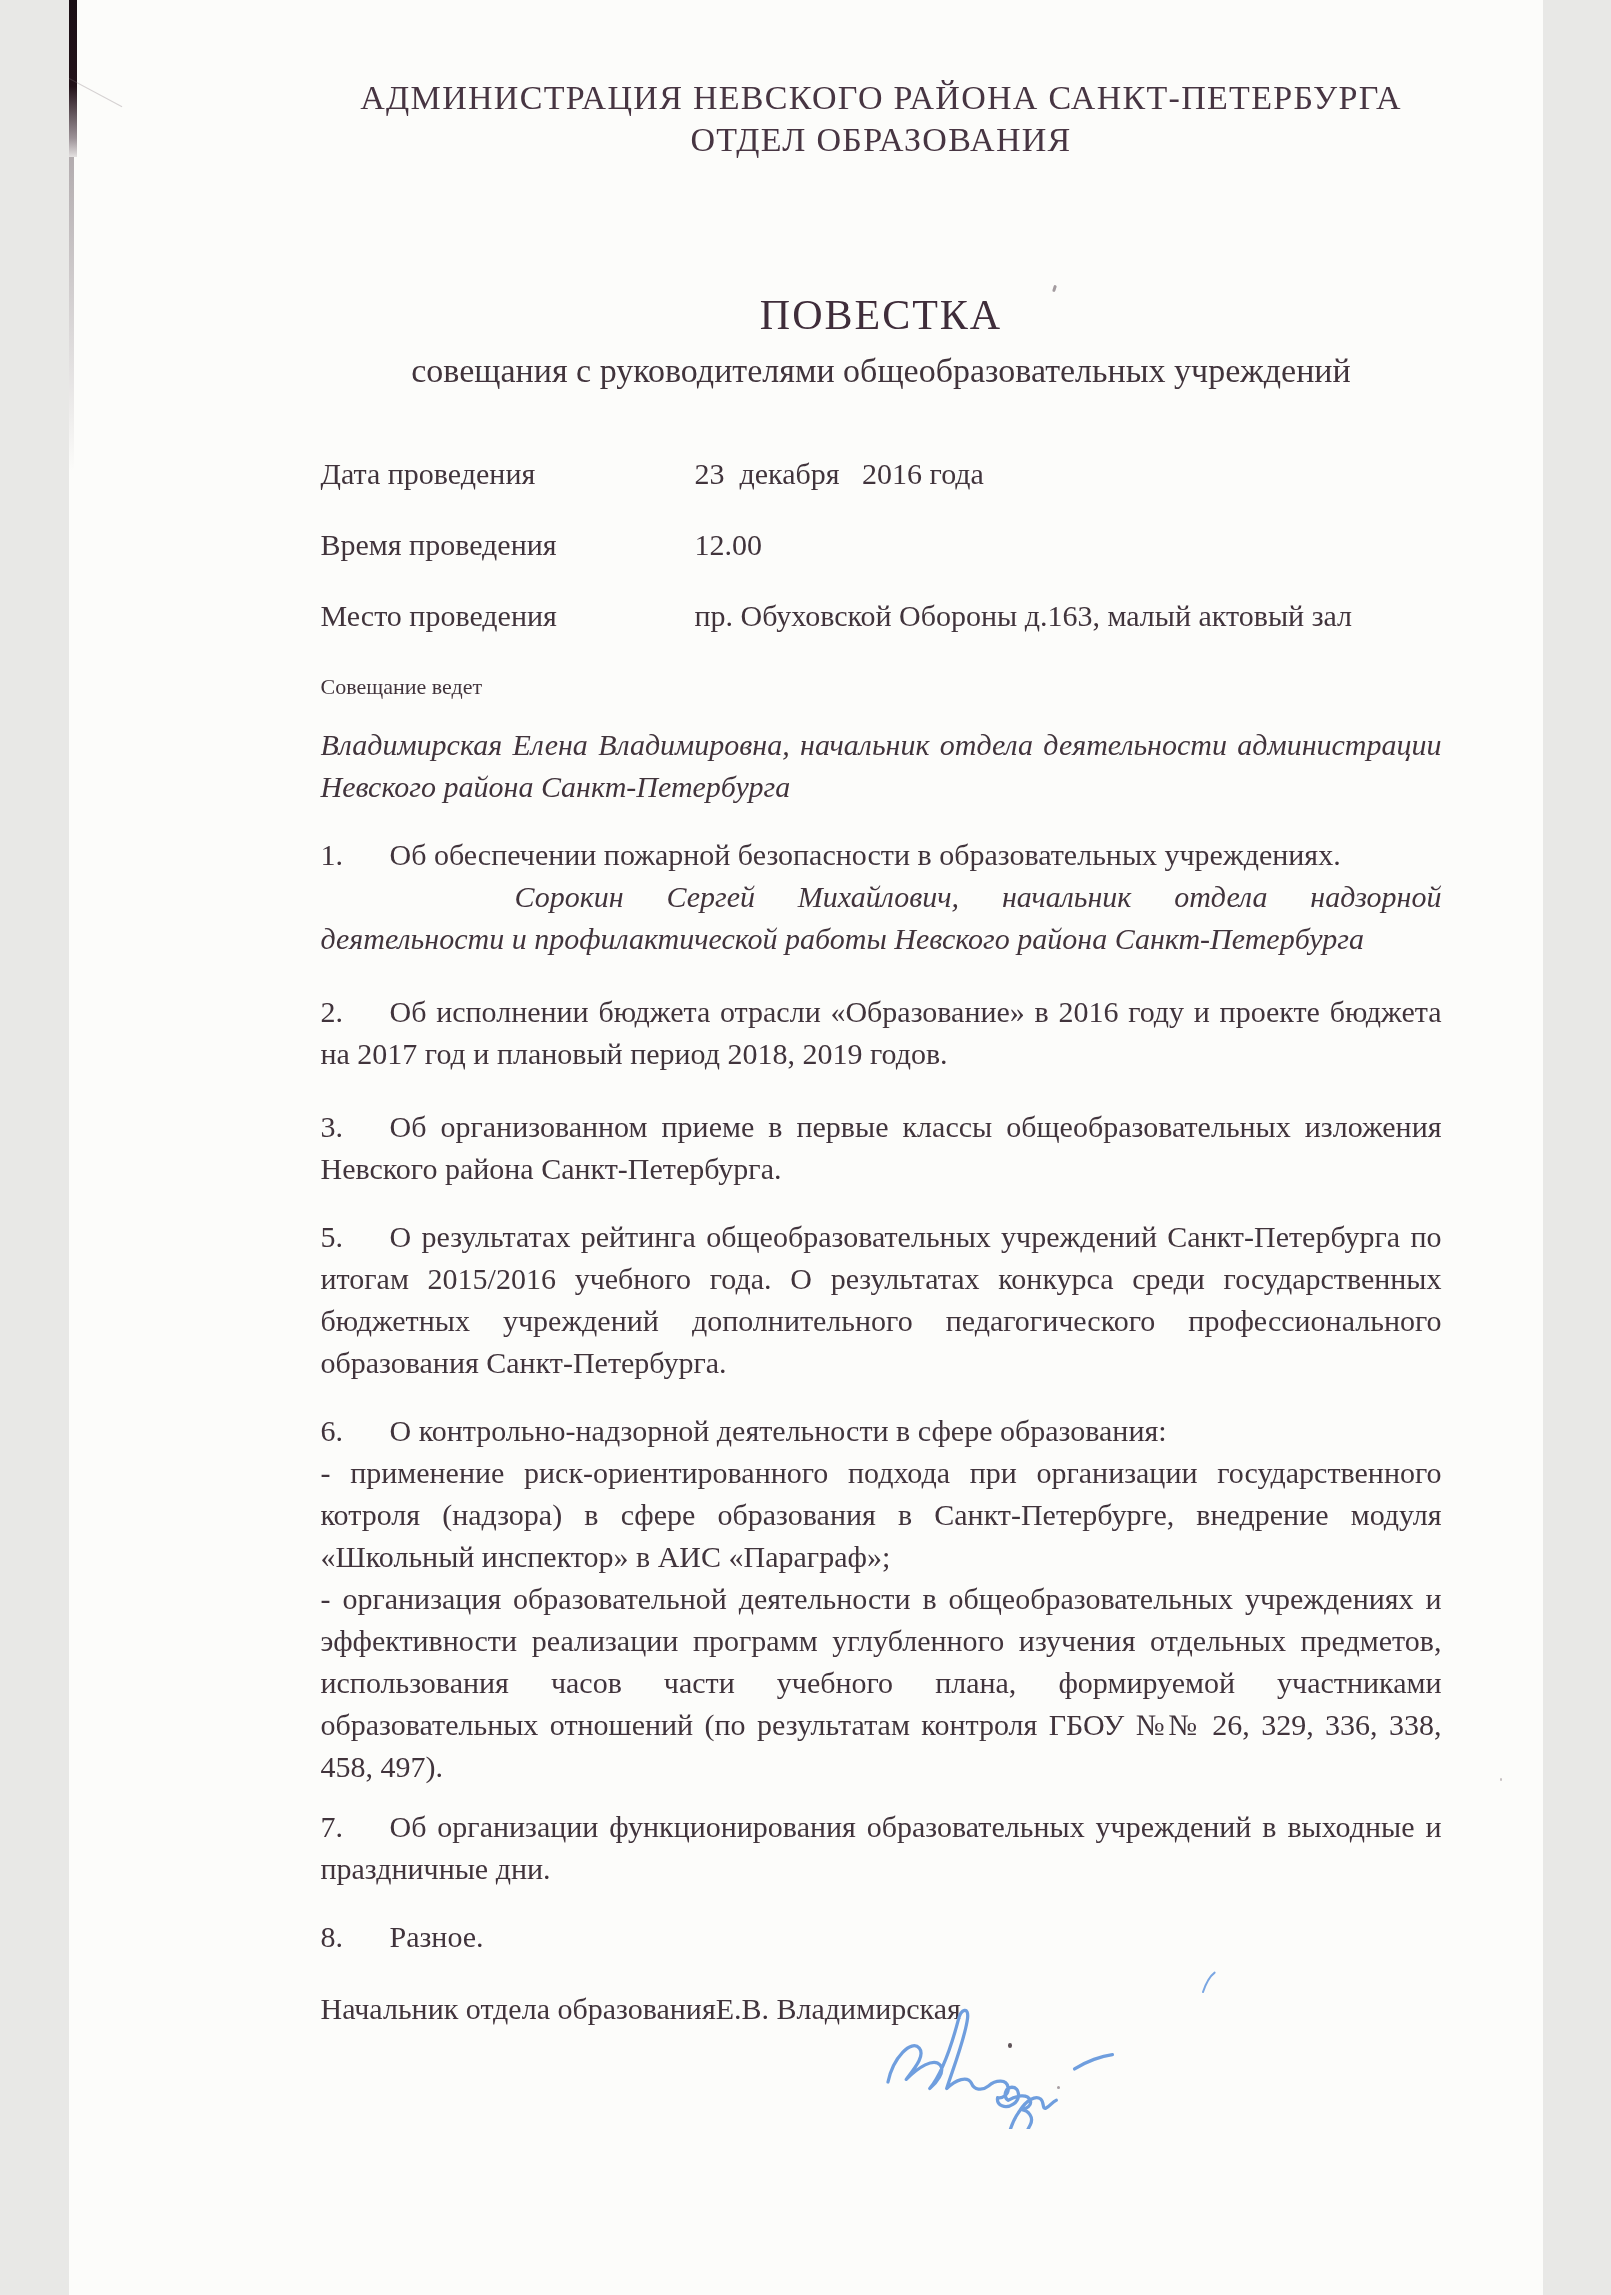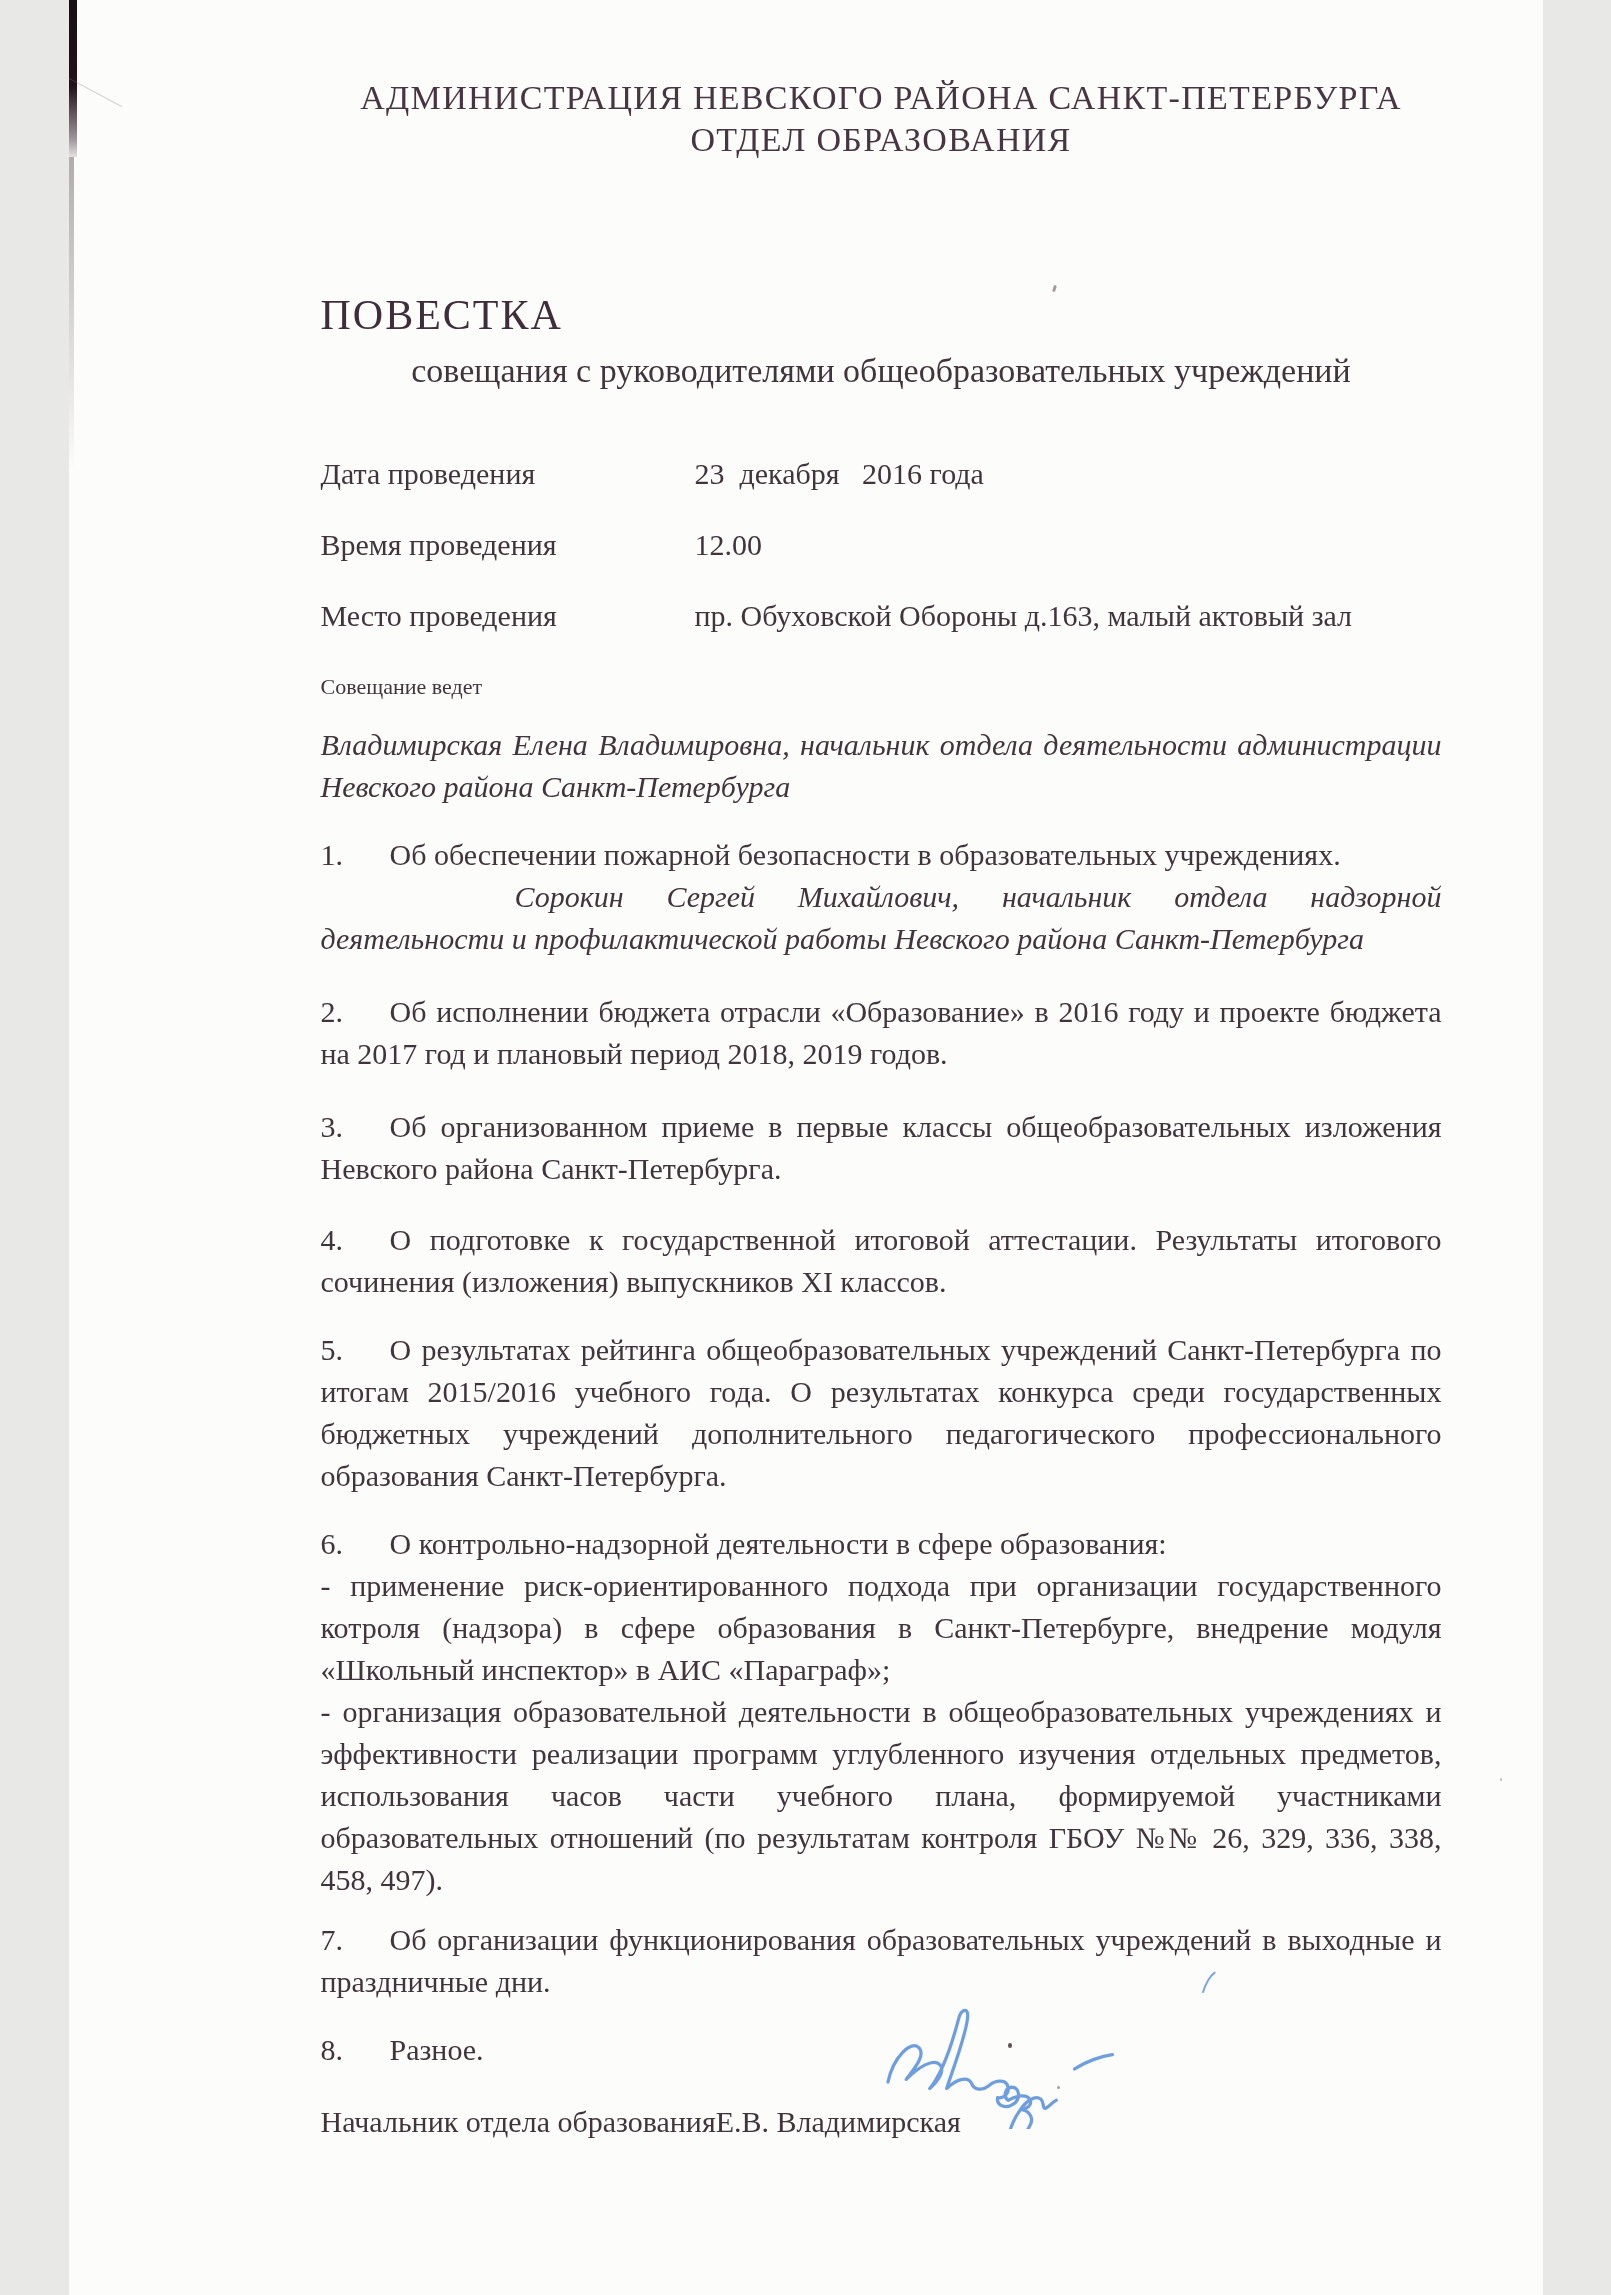--- a/index.html
+++ b/index.html
@@ -22,21 +22,21 @@
   .speck{position:absolute;border-radius:50%;}
   .speck.s1{left:984px;top:285px;width:3.3px;height:7.2px;background:rgba(90,75,84,.55);border-radius:2px;transform:rotate(18deg);}
   .speck.s2{left:939px;top:2043px;width:4.6px;height:5.2px;background:rgba(55,40,48,.8);}
   .speck.s3{left:988px;top:2086px;width:3.3px;height:3.3px;background:rgba(110,95,103,.6);}
   .speck.s4{left:1431px;top:1778px;width:2.6px;height:2.6px;background:rgba(120,105,112,.4);}
 
   .content{position:relative;padding:77px 101px 0 252px;}
 
   .org-header{ text-align:center; font-size:34px; line-height:42px;
     letter-spacing:1.3px; color:#473542; }
-  .doc-title{ margin:131px 0 11px 0; font-weight:normal;
+  .doc-title{ margin:131px 0 11px 0; text-align:center; font-weight:normal;
     font-size:42px; line-height:47px; letter-spacing:2px; color:#3f2d3a; }
   .doc-subtitle{ margin-top:6.5px; text-align:center; font-size:34px; line-height:42px; color:#41343c; }
 
   .meta{ margin-top:61px; }
   .meta-row{ line-height:42px; margin-bottom:29px; font-size:30px; display:flex; }
   .meta-label{ width:374px; flex:0 0 374px; }
   .meta-value{ white-space:pre-wrap; }
 
   .chair-label{ font-size:22px; line-height:42px; }
   .italic{ font-style:italic; }
@@ -103,23 +103,20 @@
     <p class="speaker italic">Сорокин Сергей Михайлович, начальник отдела надзорной деятельности и профилактической работы Невского района Санкт-Петербурга</p>
 
     <p class="agenda-item">
       <span class="num">2.</span><span>Об исполнении бюджета отрасли «Образование» в 2016 году и проекте бюджета на 2017 год и плановый период 2018, 2019 годов.</span>
     </p>
 
     <p class="agenda-item">
       <span class="num">3.</span><span>Об организованном приеме в первые классы общеобразовательных изложения Невского района Санкт-Петербурга.</span>
     </p>
 
-    <p class="agenda-item mt44">
-      <span class="num">4.</span><span>О подготовке к государственной итоговой аттестации. Результаты итогового сочинения (изложения) выпускников XI классов.</span>
-    </p>
 
     <p class="agenda-item mt40">
       <span class="num">5.</span><span>О результатах рейтинга общеобразовательных учреждений Санкт-Петербурга по итогам 2015/2016 учебного года. О результатах конкурса среди государственных бюджетных учреждений дополнительного педагогического профессионального образования Санкт-Петербурга.</span>
     </p>
 
     <p class="agenda-item mt40">
       <span class="num">6.</span><span>О контрольно-надзорной деятельности в сфере образования:</span>
     </p>
     <p class="subitem">- применение риск-ориентированного подхода при организации государственного котроля (надзора) в сфере образования в Санкт-Петербурге, внедрение модуля «Школьный инспектор» в АИС «Параграф»;</p>
     <p class="subitem">- организация образовательной деятельности в общеобразовательных учреждениях и эффективности реализации программ углубленного изучения отдельных предметов, использования часов части учебного плана, формируемой участниками образовательных отношений (по результатам контроля ГБОУ №№ 26, 329, 336, 338, 458, 497).</p>

